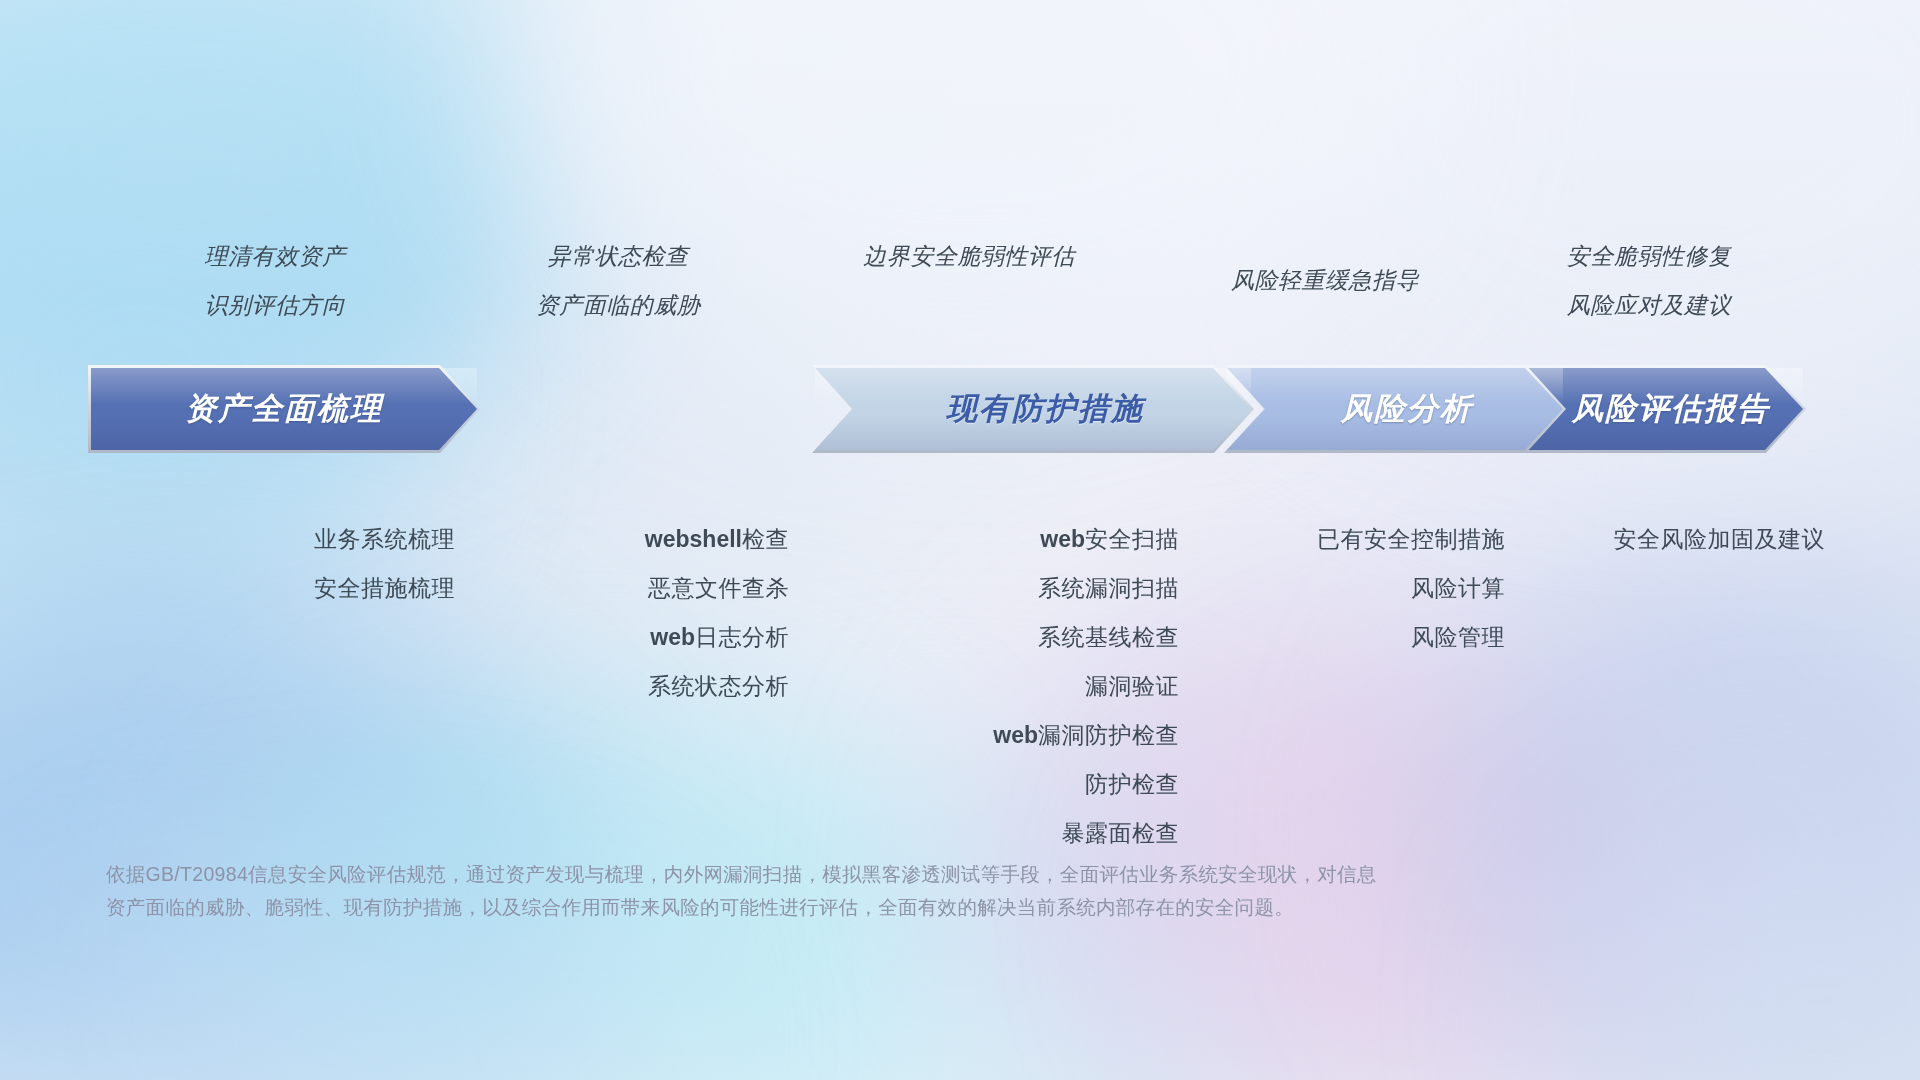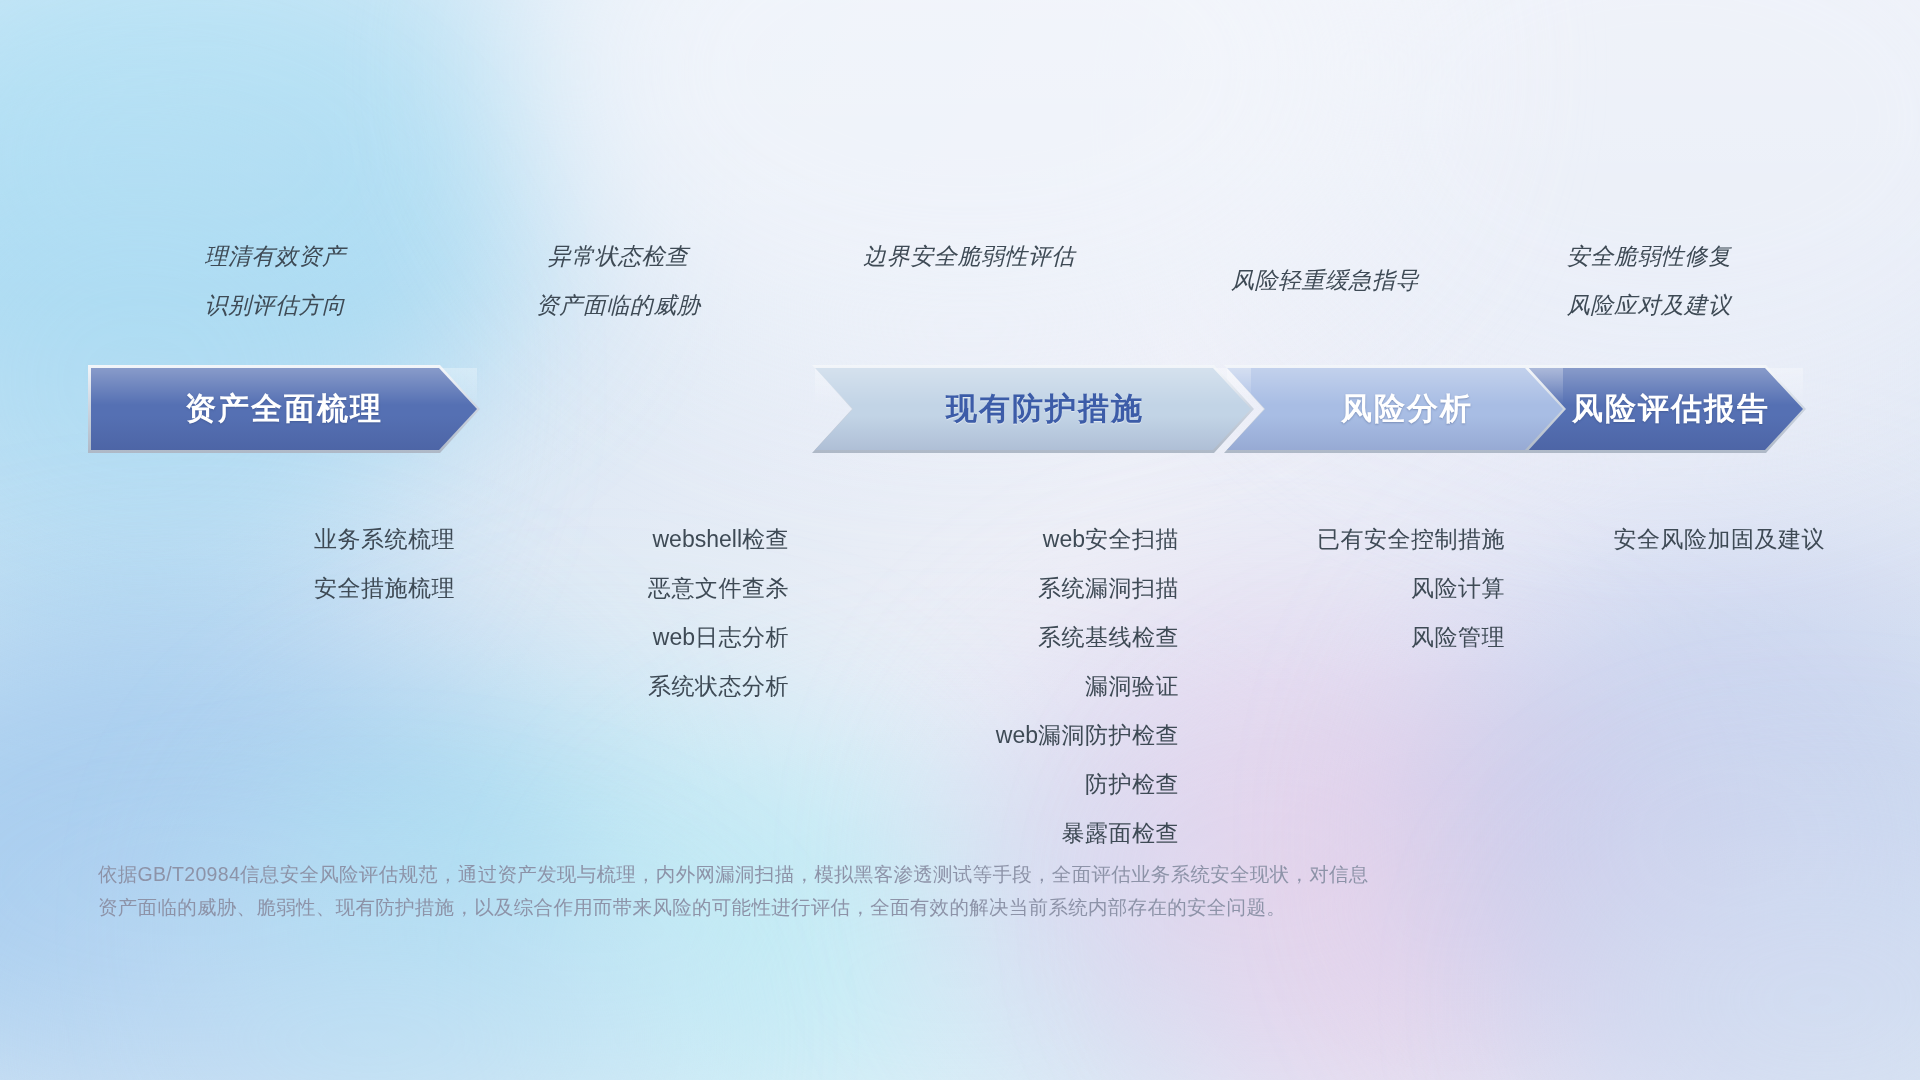--- a/index.html
+++ b/index.html
@@ -36,44 +36,44 @@
 
   
   .toplist{position:absolute;width:100%;text-align:center;color:#3e4a55;
     font-size:23px;line-height:49px;letter-spacing:.5px;font-weight:400;font-style:italic;}
   .toplist .ln{white-space:nowrap;}
 
   
   .botlist{position:absolute;top:515px;width:100%;text-align:right;color:#3e4a55;
     font-size:23px;line-height:49px;letter-spacing:.5px;font-weight:400;}
   .botlist .ln{white-space:nowrap;}
-  .botlist .ln b{font-weight:400;letter-spacing:0;margin-top:48px;}
+  .botlist .ln b{font-weight:700;letter-spacing:0;margin-top:48px;}
 
   
   .band{position:absolute;left:88px;top:365px;width:1742px;height:88px;}
   .chev{position:absolute;top:0;height:88px;
-    display:flex;align-items:center;justify-content:center;}
+    display:flex;align-items:center;justify-content:center;font-style:italic;}
   .chev .shade{position:absolute;inset:0;
     clip-path:polygon(0 0, calc(100% - 40px) 0, 100% 50%, calc(100% - 40px) 100%, 0 100%, 40px 50%);
     background:linear-gradient(180deg,#f3f6fa 0%,#cfd7e2 45%,#aeb8c6 100%);}
   .chev .face{position:absolute;left:3px;right:3px;top:3px;bottom:3px;
     clip-path:polygon(0 0, calc(100% - 38px) 0, 100% 50%, calc(100% - 38px) 100%, 0 100%, 38px 50%);}
   .chev.first .shade{clip-path:polygon(0 0, calc(100% - 40px) 0, 100% 50%, calc(100% - 40px) 100%, 0 100%);}
   .chev.first .face{clip-path:polygon(0 0, calc(100% - 38px) 0, 100% 50%, calc(100% - 38px) 100%, 0 100%);}
   .chev .gloss{position:absolute;left:3px;right:3px;top:3px;height:42%;
     background:linear-gradient(180deg,rgba(255,255,255,.30),rgba(255,255,255,0));
     clip-path:polygon(0 0, 100% 0, 100% 100%, 0 100%);pointer-events:none;}
   .chev .lbl{position:relative;z-index:3;font-size:31px;font-weight:700;letter-spacing:2px;
     white-space:nowrap;}
   .chev.light .lbl{color:#ffffff;text-shadow:0 1px 2px rgba(40,60,110,.35);}
   .chev.dark .lbl{color:#3c5ca8;text-shadow:0 1px 1px rgba(255,255,255,.55);}
   .chev .lbl.shift{transform:translateX(12px);}
 
   
-  .footer{position:absolute;left:98px;top:858px;width:1510px;
+  .footer{position:absolute;left:106px;top:858px;width:1510px;
     color:#8d93a8;font-size:19.5px;line-height:33px;letter-spacing:.3px;}
   .footer .fl{white-space:nowrap;}
 </style>
 </head>
 <body>
 
 <div class="bg">
   <div class="base"></div>
   <div class="blob b1"></div>
   <div class="blob b2"></div>

